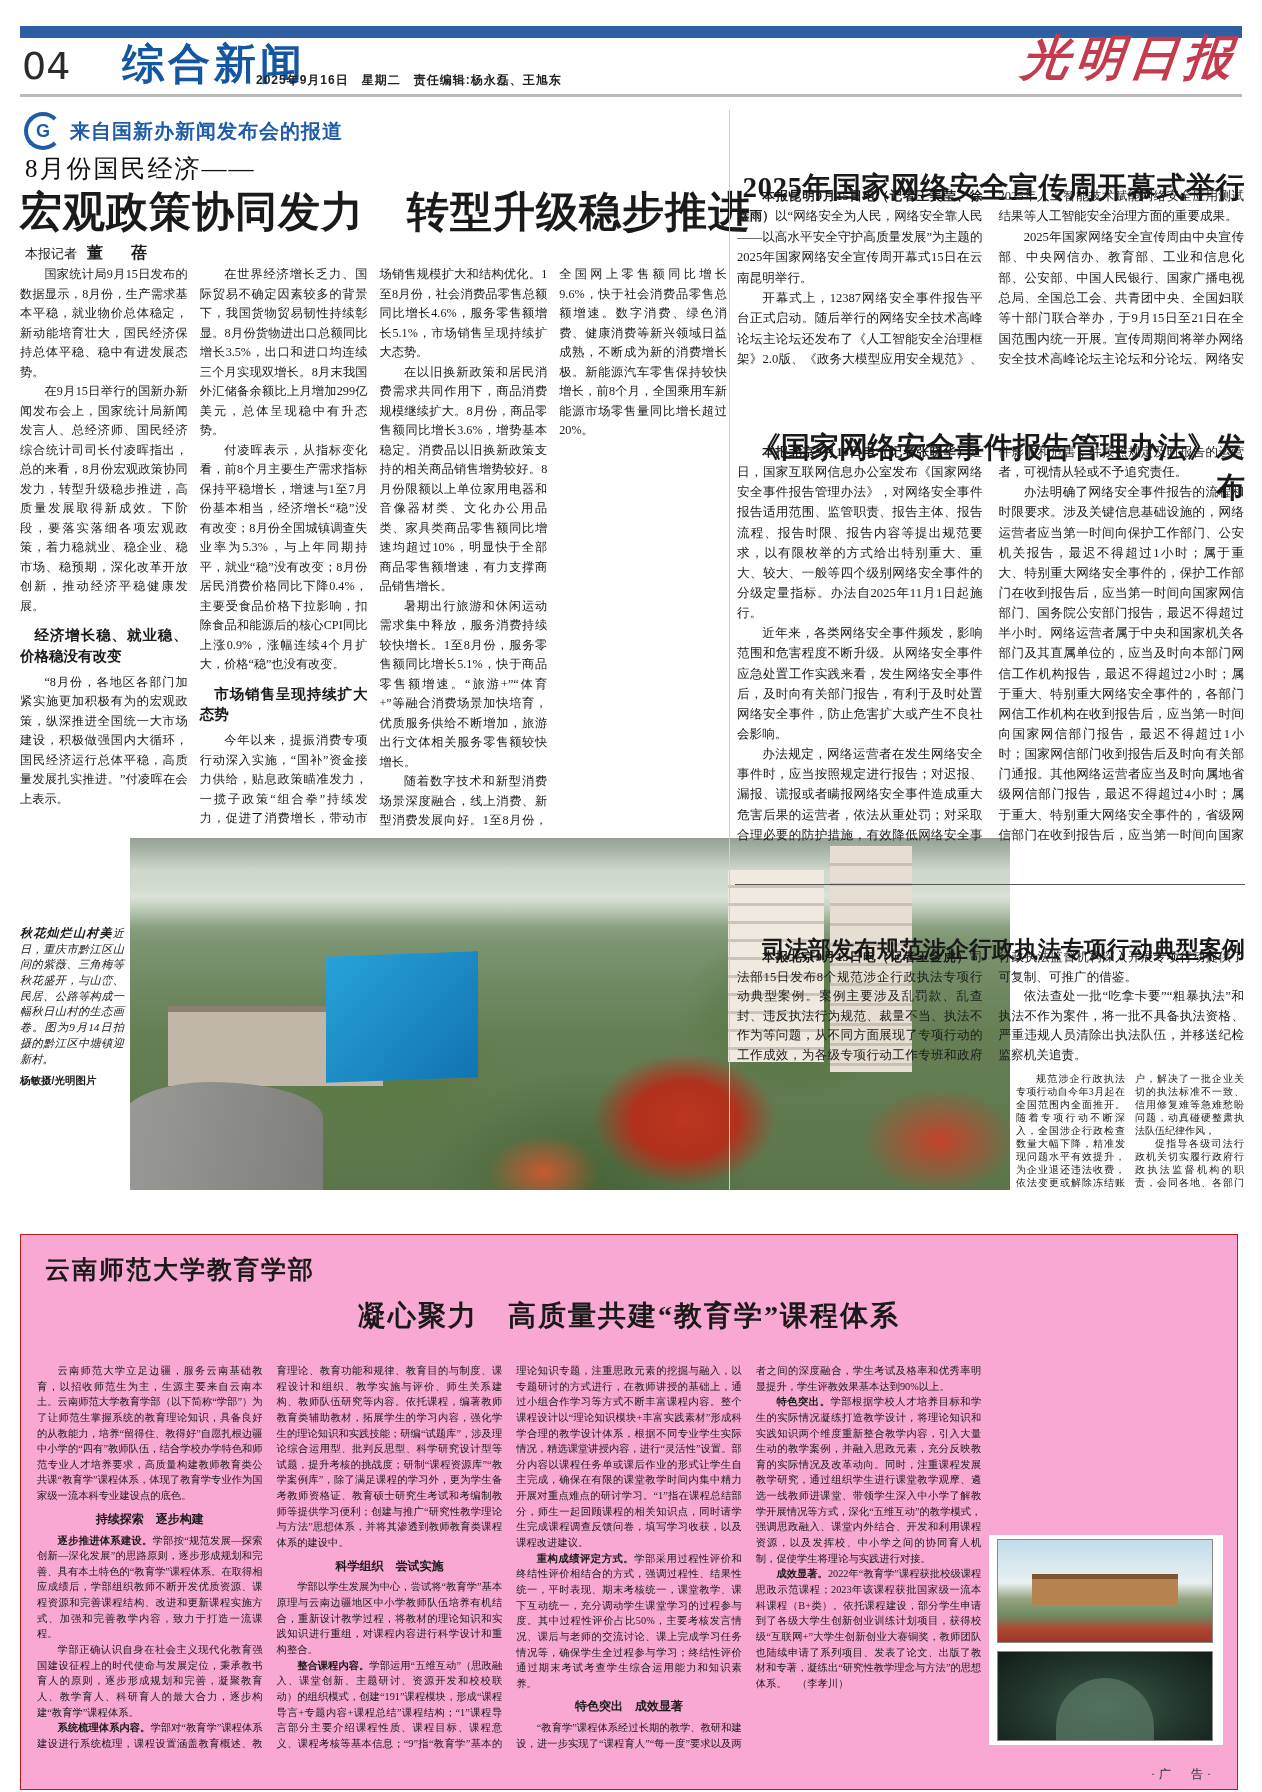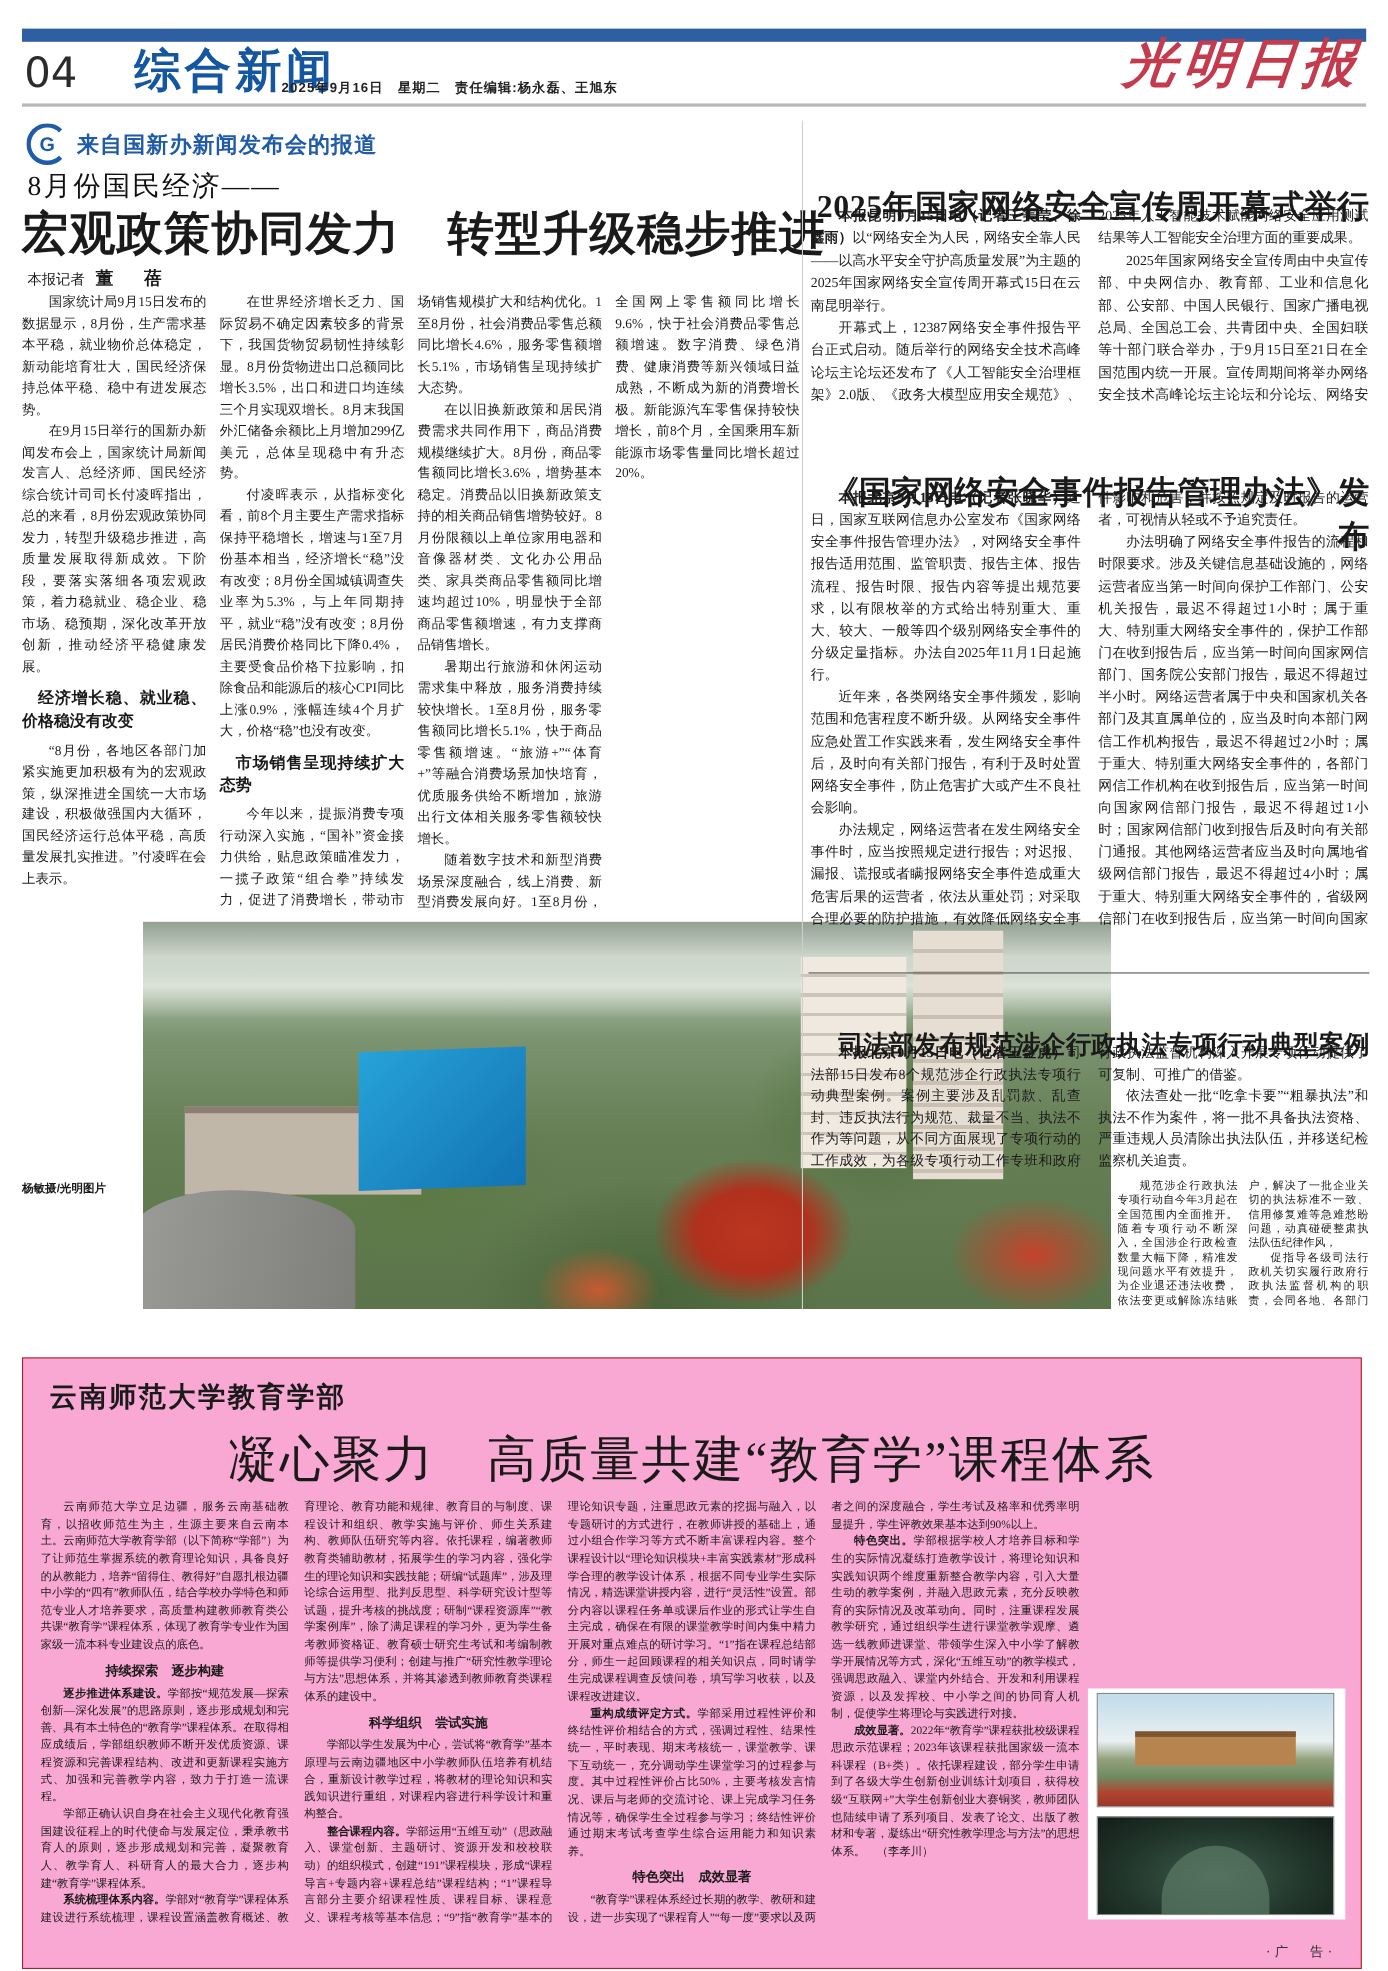--- a/index.html
+++ b/index.html
@@ -61,21 +61,21 @@
   .headB{left:735px;top:396px;font-size:29px;}
   .headC{left:735px;top:902px;font-size:23px;}
   .bodyA{left:737px;top:186px;width:507px;height:192px;column-count:2;column-gap:16px;font-size:12.6px;line-height:1.62;}
   .bodyB{left:737px;top:442px;width:507px;height:414px;column-count:2;column-gap:16px;font-size:12.6px;line-height:1.6;}
   .bodyC{left:737px;top:948px;width:507px;height:122px;column-count:2;column-gap:16px;font-size:12.6px;line-height:1.55;}
   .bodyC2{left:1016px;top:1072px;width:228px;height:122px;column-count:2;column-gap:10px;font-size:10px;line-height:1.3;}
   .ruleC{left:735px;top:884px;width:510px;height:1px;background:#555;}
   
   .adbox{left:20px;top:1234px;width:1216px;height:554px;border:1px solid #b91c1c;background:#f9a8d4;}
   .ad-org{position:absolute;left:24px;top:18px;font-size:25px;font-weight:900;font-family:"Liberation Sans",sans-serif;letter-spacing:2px;}
-  .ad-headline{position:absolute;left:0;top:62px;width:100%;text-align:center;font-size:45px;font-weight:400;
+  .ad-headline{position:absolute;left:0;top:62px;width:100%;text-align:center;font-size:28px;font-weight:700;
         font-family:"Liberation Serif",serif;letter-spacing:2px;}
   .ad-body{position:absolute;left:16px;top:128px;width:1184px;height:400px;column-count:5;column-gap:14px;
         font-size:10.3px;line-height:1.52;text-align:justify;column-fill:auto;overflow:hidden;}
   .ad-body .flow-h{text-align:center;text-indent:0;font-size:12px;margin:7px 0 5px;}
   .ad-figs{position:absolute;right:14px;top:300px;width:226px;background:#fff;padding:4px 0 4px 8px;}
   .ad-img1{width:214px;height:102px;border:1px solid #888;position:relative;overflow:hidden;
       background:linear-gradient(180deg,#c2dcea 0%,#e9f0f2 42%,#93a27d 58%,#6f8a60 74%,#b04330 88%,#99392a 100%);}
   .ad-img1 .gate{position:absolute;left:34px;top:34px;width:146px;height:26px;background:#b78450;border-top:5px solid #7d5530;}
   .ad-img2{width:214px;height:88px;border:1px solid #888;margin-top:8px;position:relative;overflow:hidden;
       background:radial-gradient(ellipse at 50% 62%,#3c5c4c 0%,#22362c 55%,#121d17 100%);}
@@ -117,20 +117,23 @@
       <p class="para">随着数字技术和新型消费场景深度融合，线上消费、新型消费发展向好。1至8月份，全国网上零售额同比增长9.6%，快于社会消费品零售总额增速。数字消费、绿色消费、健康消费等新兴领域日益成熟，不断成为新的消费增长极。新能源汽车零售保持较快增长，前8个月，全国乘用车新能源市场零售量同比增长超过20%。</p>
     </div>
 
   <div class="abs photo">
     <div class="abs ph-mist"></div>
     <div class="abs ph-build1"></div>
     <div class="abs ph-build2"></div>
     <div class="abs ph-build3"></div>
     <div class="abs ph-sign"></div>
     <div class="abs ph-road"></div>
+  </div>
+  <div class="abs caption">
+    <b>秋花灿烂山村美</b><span>近日，重庆市黔江区山间的紫薇、三角梅等秋花盛开，与山峦、民居、公路等构成一幅秋日山村的生态画卷。图为9月14日拍摄的黔江区中塘镇迎新村。</span>
   </div>
   <div class="abs credit">杨敏摄/光明图片</div>
 
   <div class="abs v-divider"></div>
 
   <div class="abs art-head headA">2025年国家网络安全宣传周开幕式举行</div>
   <div class="abs colflow bodyA">
       <p class="para"><b>本报昆明9月15日电（记者王美莹、徐鑫雨）</b>以“网络安全为人民，网络安全靠人民——以高水平安全守护高质量发展”为主题的2025年国家网络安全宣传周开幕式15日在云南昆明举行。</p>
       <p class="para">开幕式上，12387网络安全事件报告平台正式启动。随后举行的网络安全技术高峰论坛主论坛还发布了《人工智能安全治理框架》2.0版、《政务大模型应用安全规范》、2025年人工智能技术赋能网络安全应用测试结果等人工智能安全治理方面的重要成果。</p>
       <p class="para">2025年国家网络安全宣传周由中央宣传部、中央网信办、教育部、工业和信息化部、公安部、中国人民银行、国家广播电视总局、全国总工会、共青团中央、全国妇联等十部门联合举办，于9月15日至21日在全国范围内统一开展。宣传周期间将举办网络安全技术高峰论坛主论坛和分论坛、网络安全博览会暨网络安全产品和服务国际推介会、网络安全和信息化人才招聘会等活动。</p>

